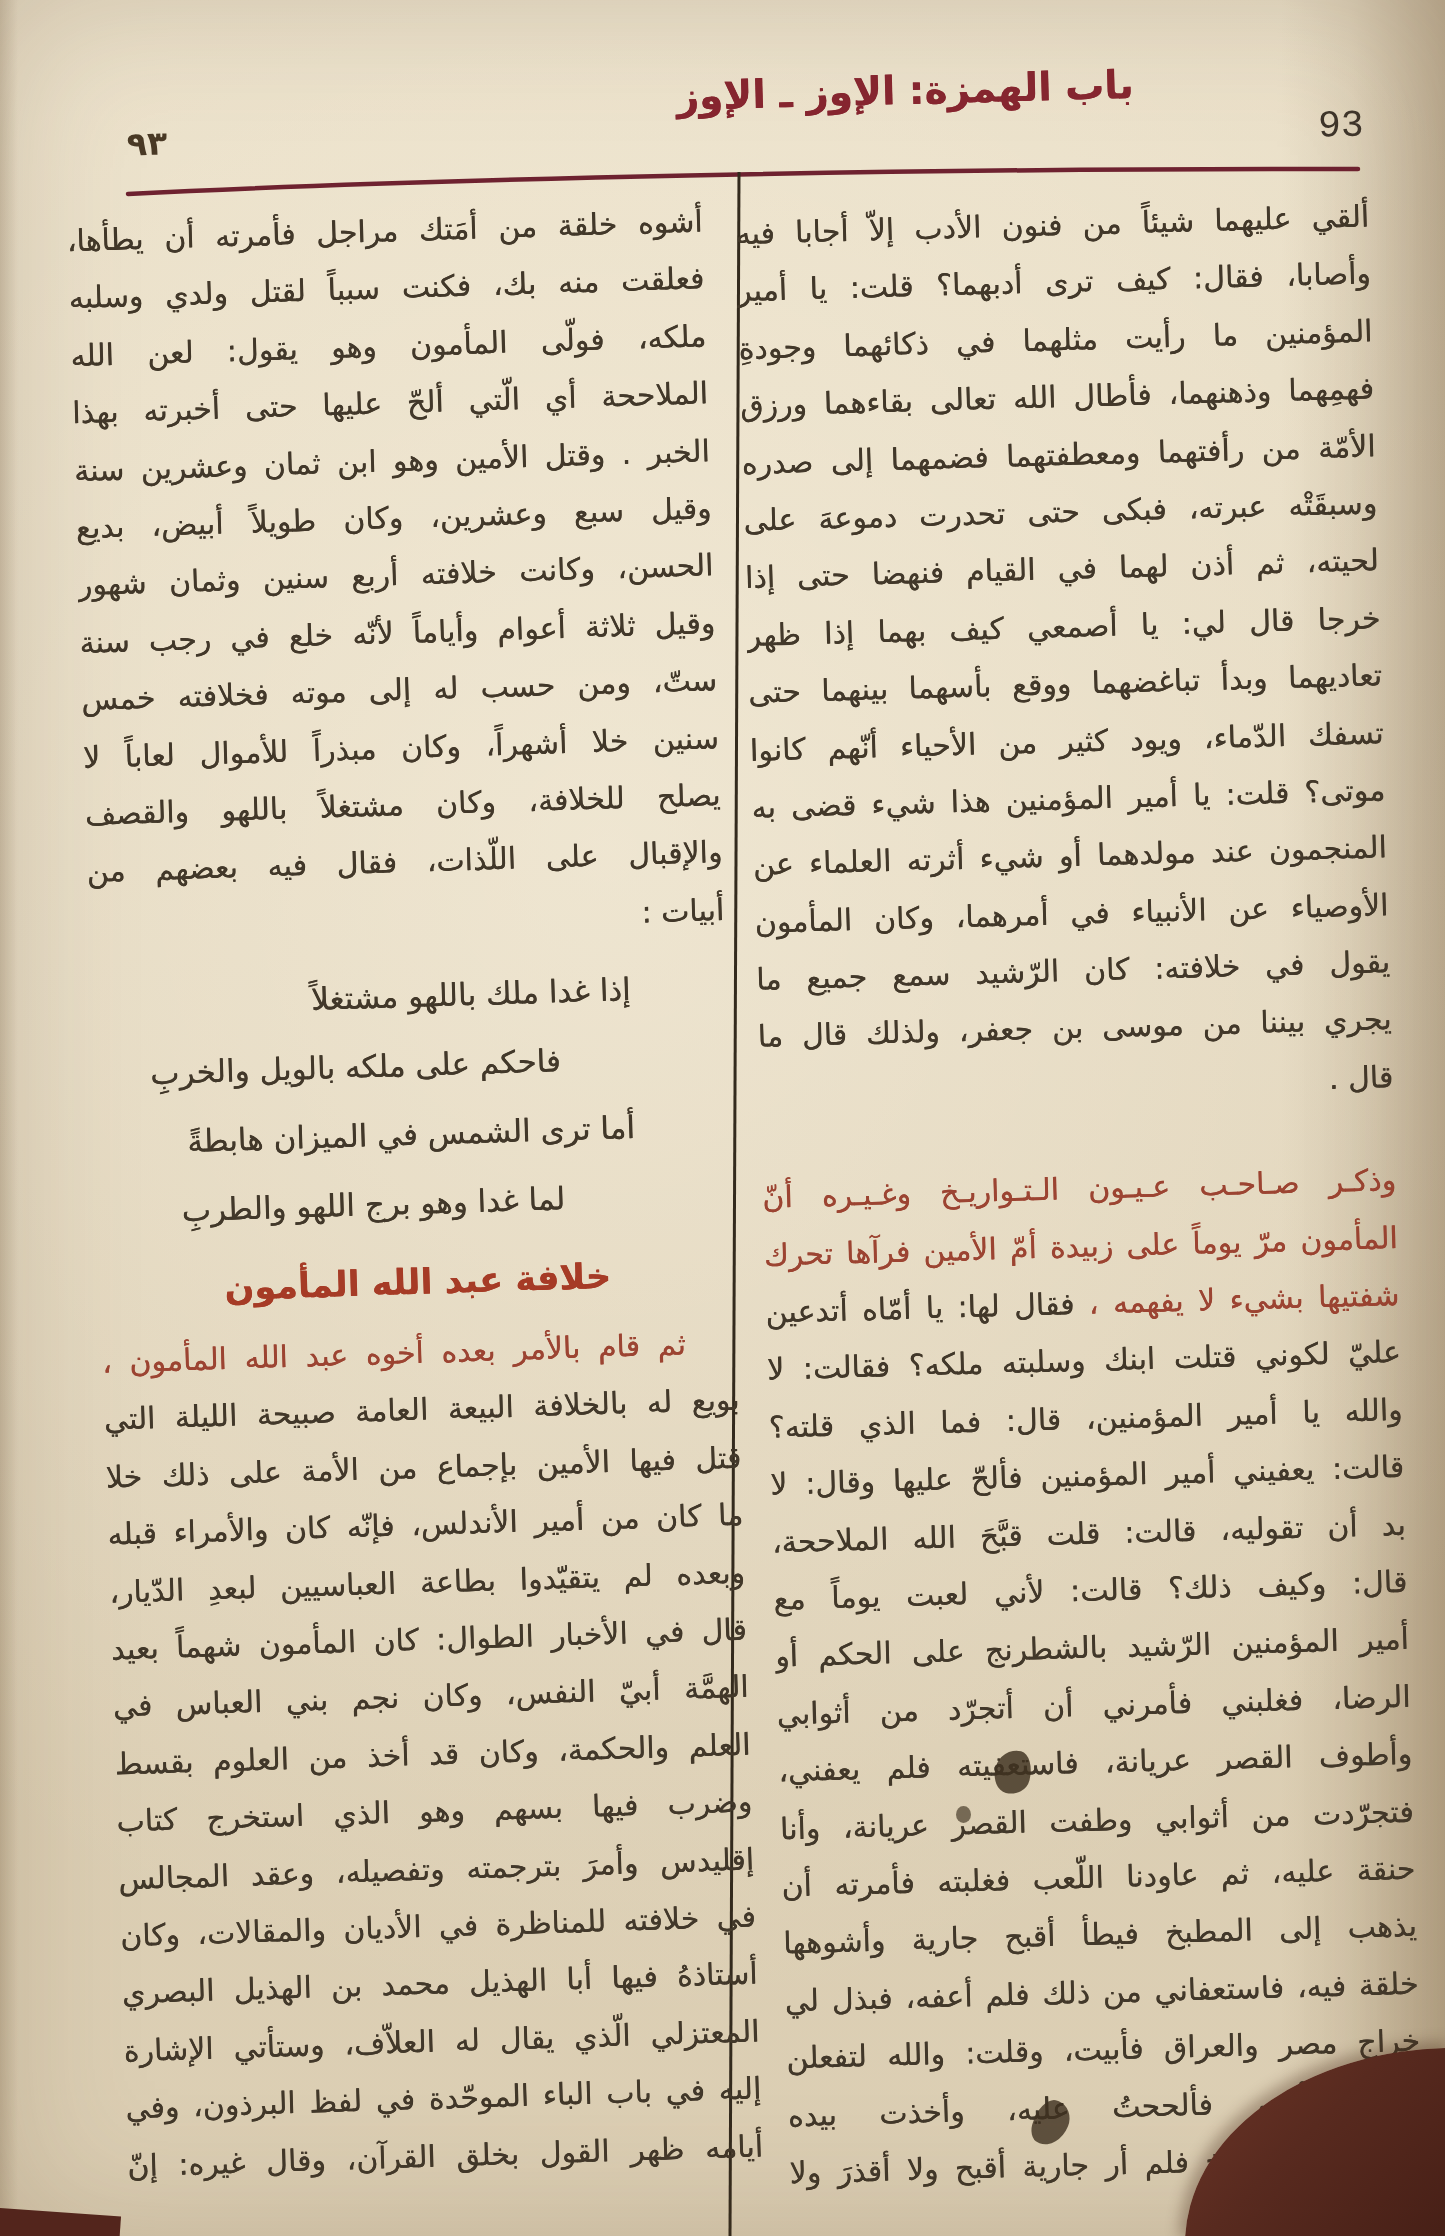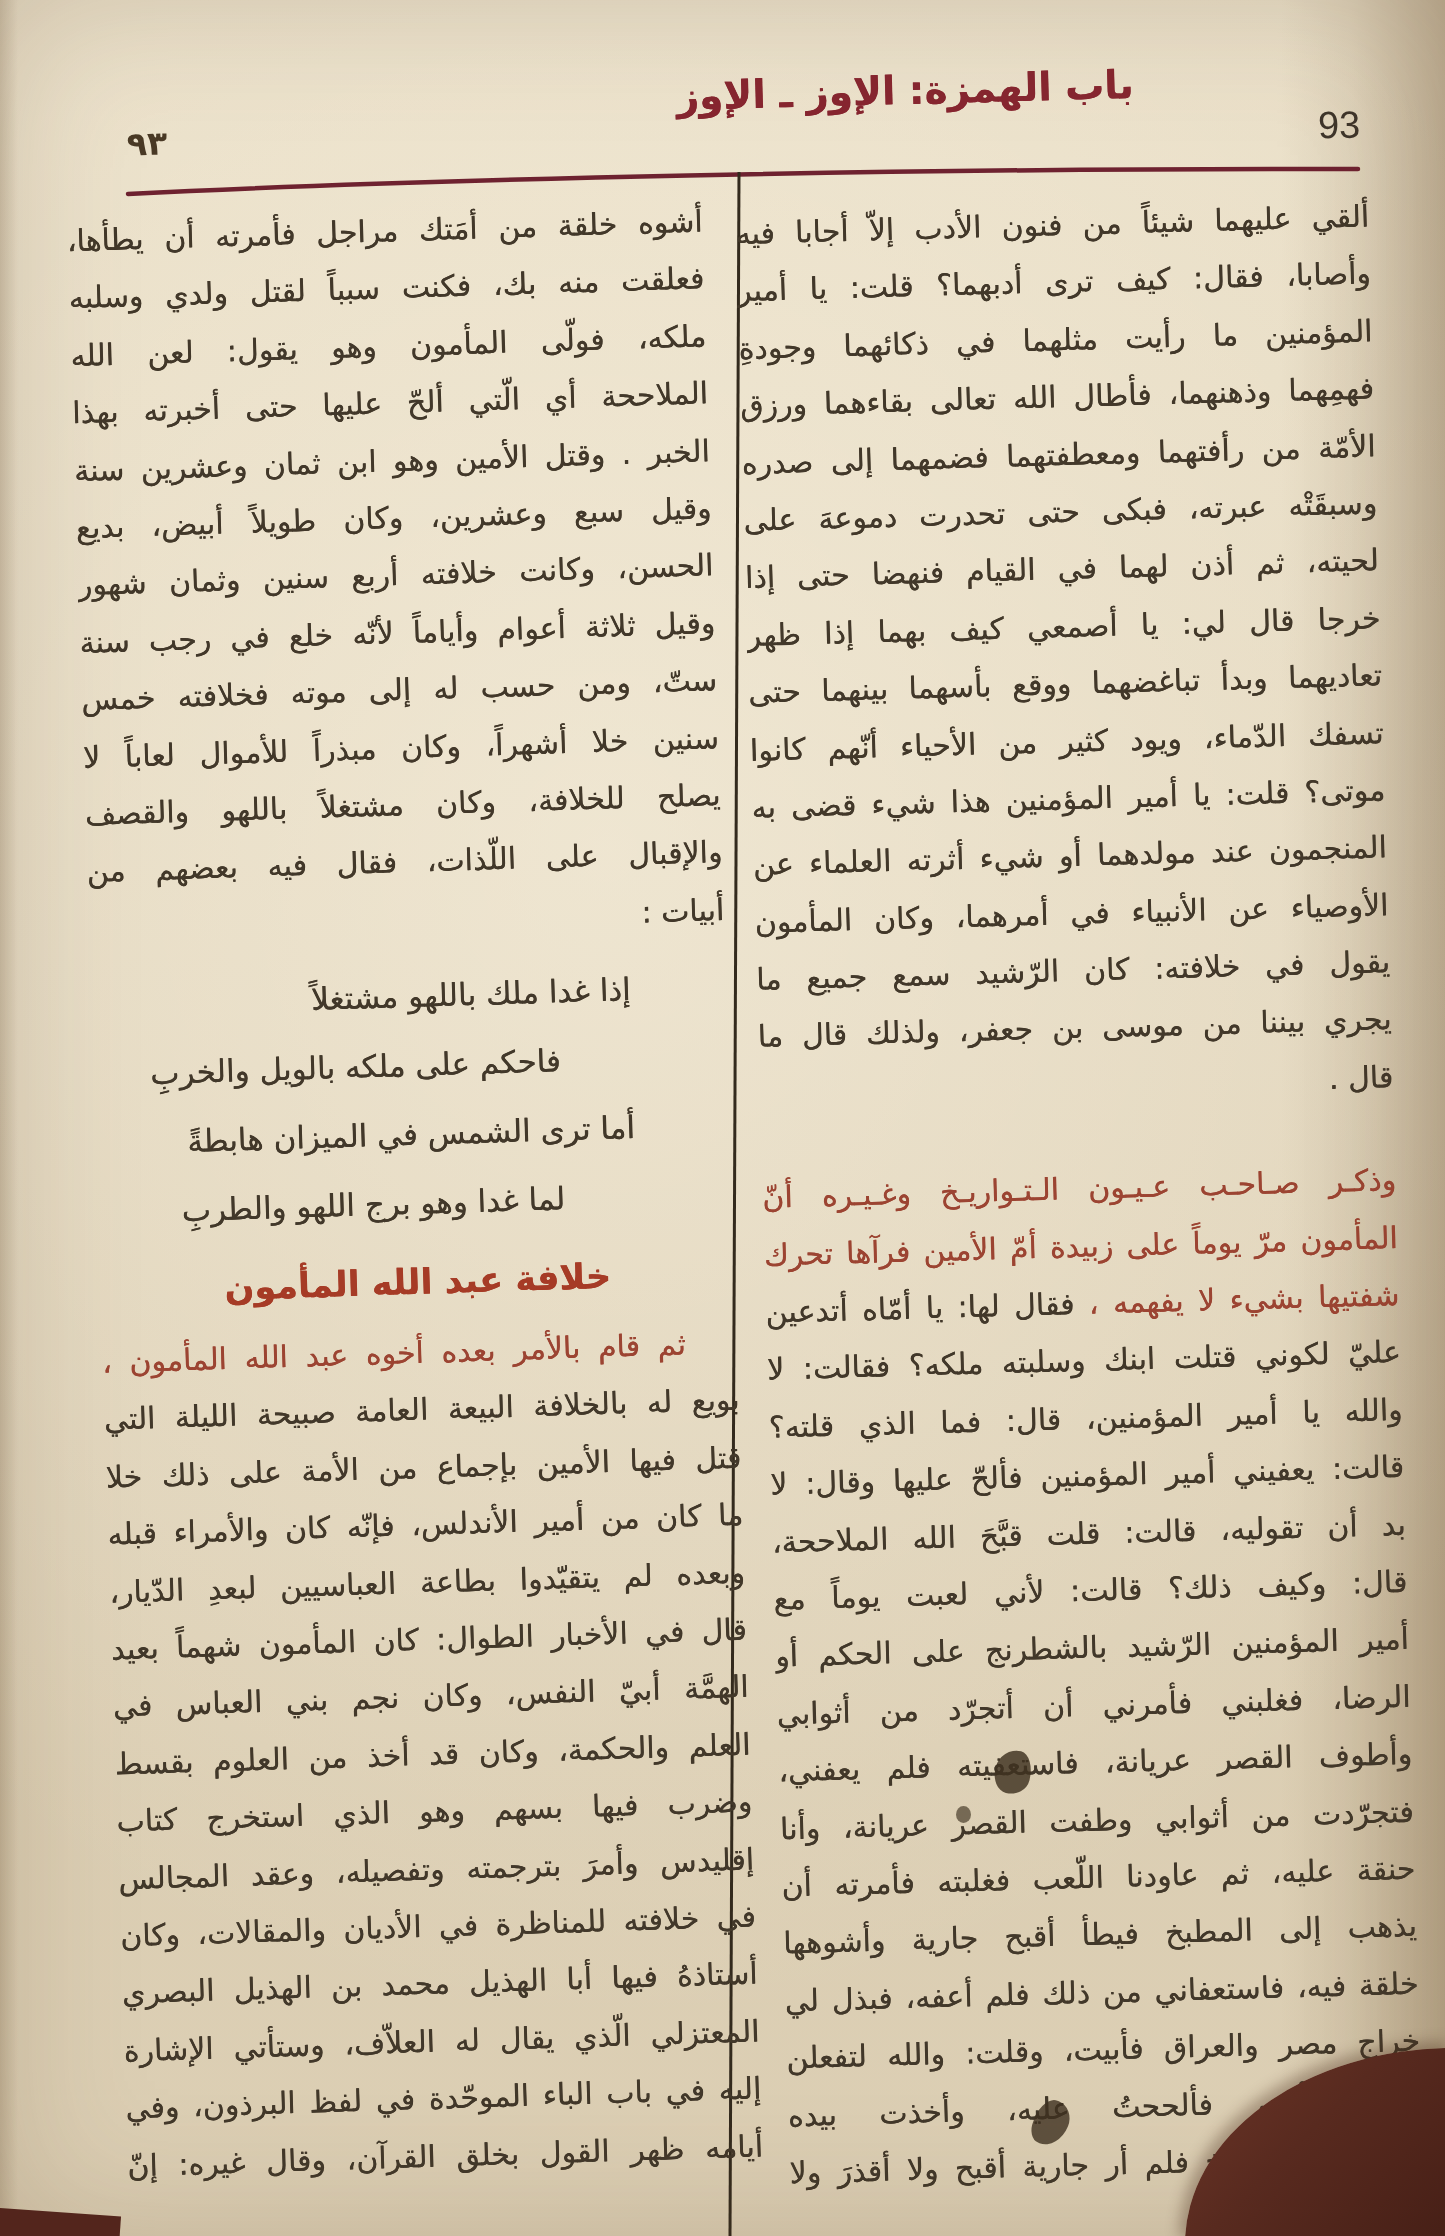--- a/index.html
+++ b/index.html
@@ -19,21 +19,21 @@
   .vignette{position:absolute;inset:0;pointer-events:none;
     box-shadow:inset 0 0 140px rgba(90,66,38,0.22);}
   
   .pg-ar{position:absolute;top:124px;left:112px;width:70px;
     font-size:33px;font-weight:bold;color:#4a3a26;text-align:center;
     transform:rotate(-2deg);}
   .chapter-title{position:absolute;top:68px;left:905px;transform:translateX(-50%) rotate(-1.5deg);
     white-space:nowrap;font-size:39px;font-weight:bold;color:#872630;
     text-shadow:0.3px 0 0 currentColor;}
   .pg-en{position:absolute;top:104px;left:1318px;
-    font-family:Liberation Sans, sans-serif;font-size:38px;color:#3e352b;
+    font-family:Liberation Mono, monospace;font-size:38px;color:#3e352b;
     transform:rotate(-1deg);}
   .rule-svg{position:absolute;top:0;left:0;pointer-events:none;}
   
   .divider{position:absolute;left:733px;top:172px;height:2064px;width:3px;
     background:#332a1d;transform:rotate(0.25deg);}
   
   .col{position:absolute;font-size:30px;}
   .col .line{height:57.4px;line-height:57.4px;overflow:hidden;
     text-align:justify;text-align-last:justify;white-space:nowrap;
     text-shadow:0.3px 0 0 currentColor;}

